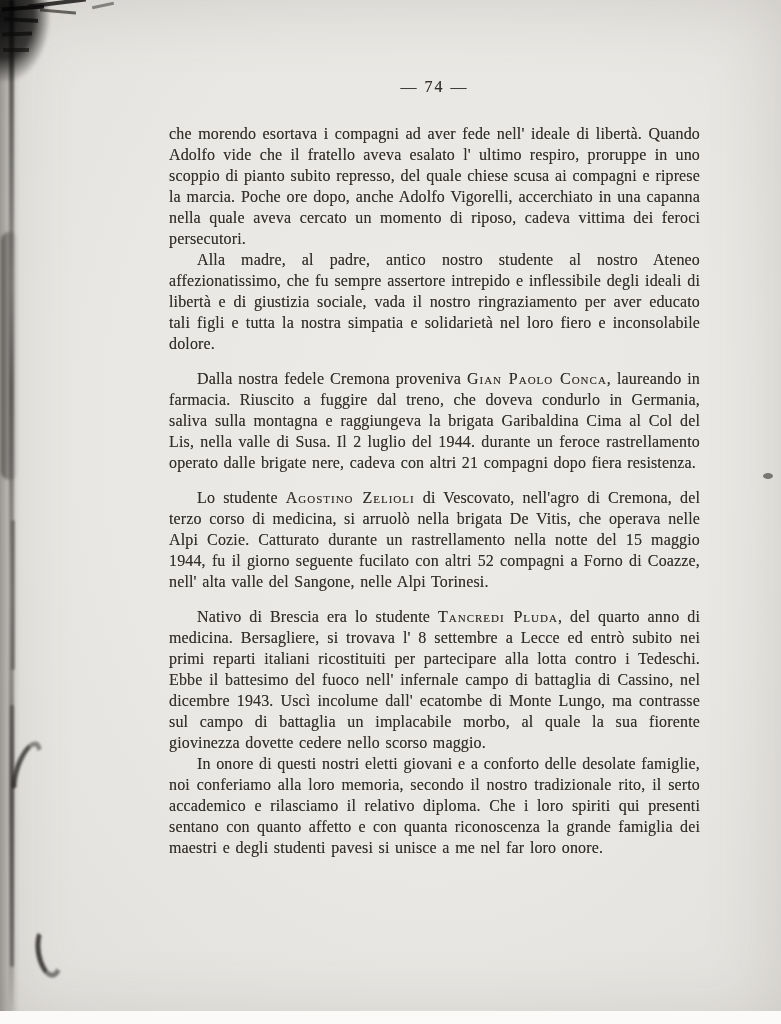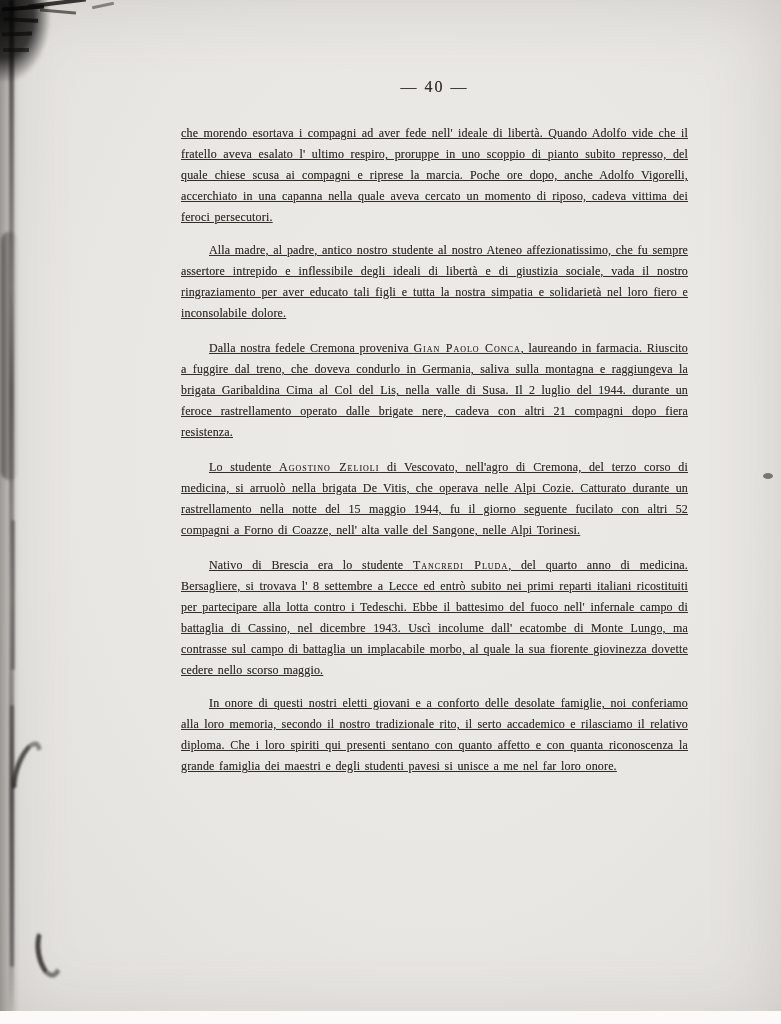--- a/index.html
+++ b/index.html
@@ -25,29 +25,28 @@
     color: var(--ink, #322e29);
   }
   .page-number {
     text-align: center;
     font-size: 16px;
     letter-spacing: 2px;
     margin: 0 0 27px 0;
     text-shadow: 0 0 .6px rgba(50,45,40,.55);
   }
   .body-text p {
-    margin: 12px;
-    font-size: 12px;
+    margin: 0;
+    font-size: 16px;
     line-height: 21px;
     text-align: justify;
     text-indent: 28px;
     letter-spacing: .15px;
     word-spacing: 1.4px;
     text-shadow: 0 0 .6px rgba(50,45,40,.5);
-    text-decoration: underline;
   }
   .body-text p:first-child { text-indent: 0; }
   .body-text p:nth-child(3),
   .body-text p:nth-child(4),
   .body-text p:nth-child(5) { margin-top: 14px; }
   .smallcaps { font-variant-caps: small-caps; letter-spacing: 1px; }
 
   
   .art { position: absolute; }
   .edge-base {
@@ -127,21 +126,21 @@
     <div class="art scrib1"></div>
     <div class="art scrib2"></div>
     <div class="art scrib3"></div>
     <div class="art hook1"></div>
     <div class="art hook2"></div>
     <div class="art right-speck"></div>
     <div class="art bottom-strip"></div>
   </div>
 
   <div class="text-block">
-    <div class="page-number">— 40 —</div>
+    <div class="page-number">— 74 —</div>
     <div class="body-text">
         <p><span>che morendo esortava i compagni ad aver fede nell' ideale di libertà. Quando Adolfo vide che il fratello aveva esalato l' ultimo respiro, proruppe in uno scoppio di pianto subito represso, del quale chiese scusa ai compagni e riprese la marcia. Poche ore dopo, anche Adolfo Vigorelli, accerchiato in una capanna nella quale aveva cercato un momento di riposo, cadeva vittima dei feroci persecutori.</span></p>
         <p><span>Alla madre, al padre, antico nostro studente al nostro Ateneo affezionatissimo, che fu sempre assertore intrepido e inflessibile degli ideali di libertà e di giustizia sociale, vada il nostro ringraziamento per aver educato tali figli e tutta la nostra simpatia e solidarietà nel loro fiero e inconsolabile dolore.</span></p>
         <p><span>Dalla nostra fedele Cremona proveniva </span><span class="smallcaps">Gian Paolo Conca</span><span>, laureando in farmacia. Riuscito a fuggire dal treno, che doveva condurlo in Germania, saliva sulla montagna e raggiungeva la brigata Garibaldina Cima al Col del Lis, nella valle di Susa. Il 2 luglio del 1944. durante un feroce rastrellamento operato dalle brigate nere, cadeva con altri 21 compagni dopo fiera resistenza.</span></p>
         <p><span>Lo studente </span><span class="smallcaps">Agostino Zelioli</span><span> di Vescovato, nell'agro di Cremona, del terzo corso di medicina, si arruolò nella brigata De Vitis, che operava nelle Alpi Cozie. Catturato durante un rastrellamento nella notte del 15 maggio 1944, fu il giorno seguente fucilato con altri 52 compagni a Forno di Coazze, nell' alta valle del Sangone, nelle Alpi Torinesi.</span></p>
         <p><span>Nativo di Brescia era lo studente </span><span class="smallcaps">Tancredi Pluda</span><span>, del quarto anno di medicina. Bersagliere, si trovava l' 8 settembre a Lecce ed entrò subito nei primi reparti italiani ricostituiti per partecipare alla lotta contro i Tedeschi. Ebbe il battesimo del fuoco nell' infernale campo di battaglia di Cassino, nel dicembre 1943. Uscì incolume dall' ecatombe di Monte Lungo, ma contrasse sul campo di battaglia un implacabile morbo, al quale la sua fiorente giovinezza dovette cedere nello scorso maggio.</span></p>
         <p><span>In onore di questi nostri eletti giovani e a conforto delle desolate famiglie, noi conferiamo alla loro memoria, secondo il nostro tradizionale rito, il serto accademico e rilasciamo il relativo diploma. Che i loro spiriti qui presenti sentano con quanto affetto e con quanta riconoscenza la grande famiglia dei maestri e degli studenti pavesi si unisce a me nel far loro onore.</span></p>
       </div>
   </div>
 

